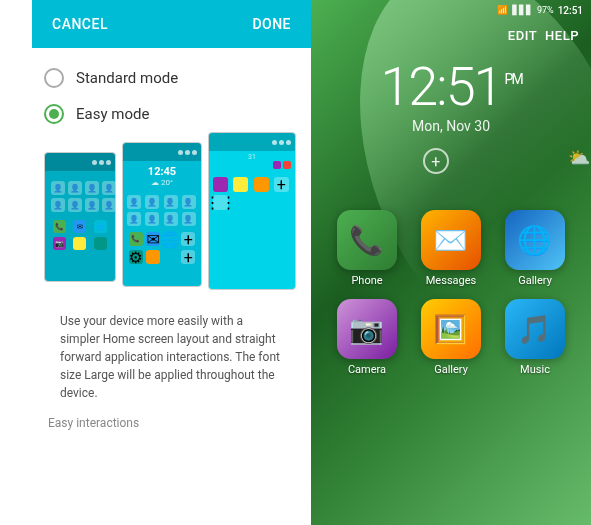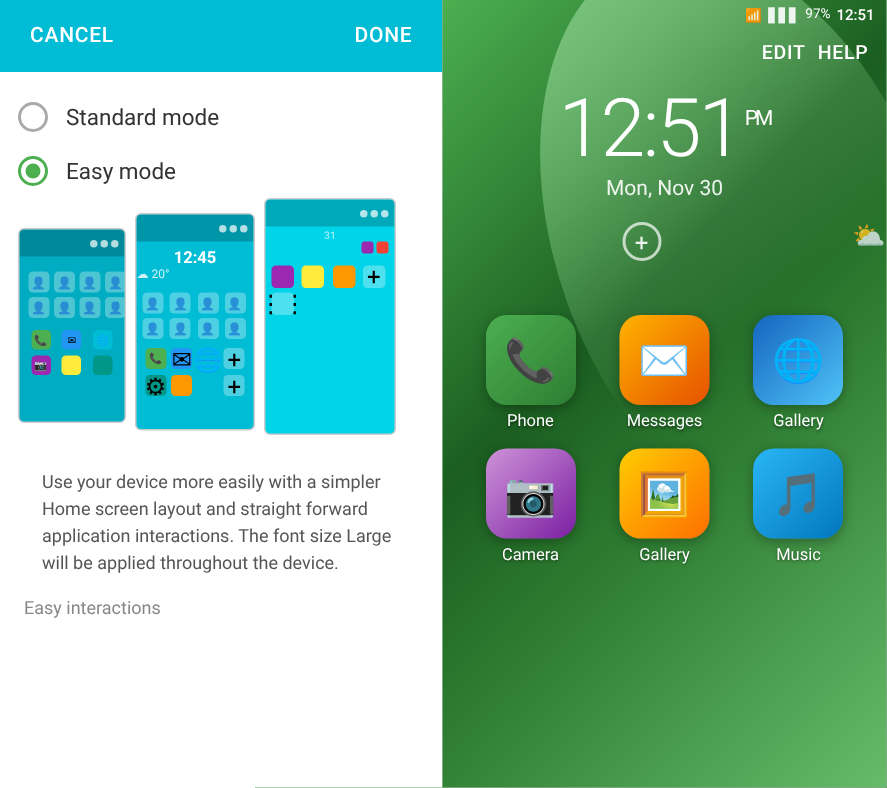--- a/index.html
+++ b/index.html
@@ -6,20 +6,21 @@
     body { width: 591px; height: 525px; display: flex; overflow: hidden; font-family: 'Roboto', Arial, sans-serif; }
 
     
     .left-panel {
       width: 295px;
       height: 525px;
       background: #fff;
       display: flex;
       flex-direction: column;
       overflow: hidden;
+      margin-left: 32px;
     }
 
     .left-header {
       background: #00bcd4;
       display: flex;
       justify-content: space-between;
       align-items: center;
       padding: 0 20px;
       height: 48px;
       flex-shrink: 0;
@@ -129,20 +130,21 @@
       color: #fff;
       font-size: 11px;
       font-weight: bold;
       text-align: center;
       margin-top: 4px;
     }
 
     .preview-date {
       color: rgba(255,255,255,0.8);
       font-size: 8px;
+      text-align: center;
     }
 
     .preview-icons-grid {
       display: grid;
       grid-template-columns: repeat(4, 1fr);
       gap: 3px;
       padding: 4px;
       margin-top: 4px;
     }
 

